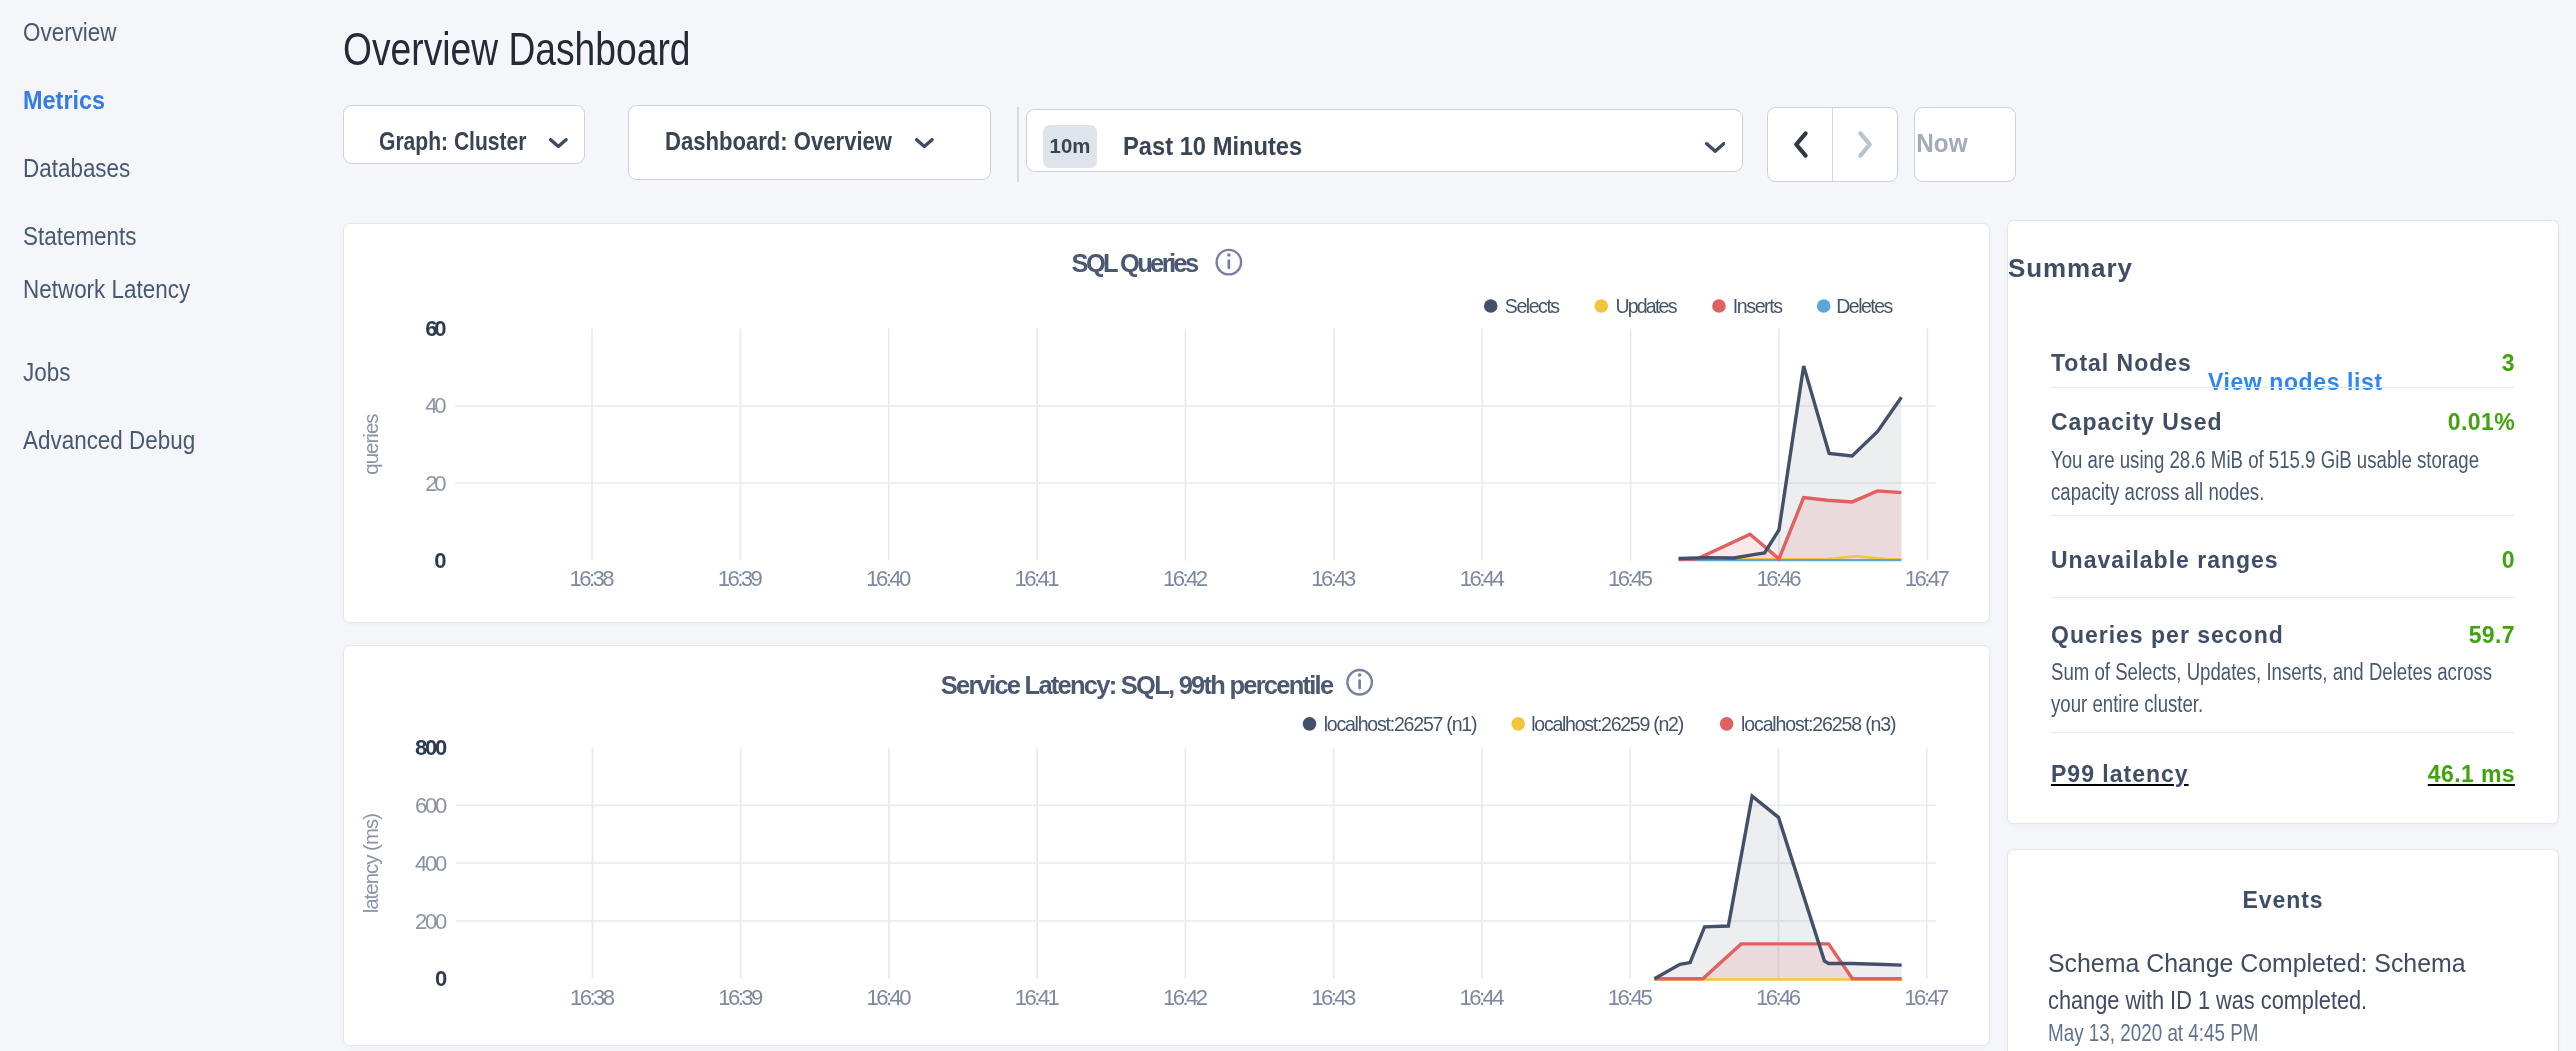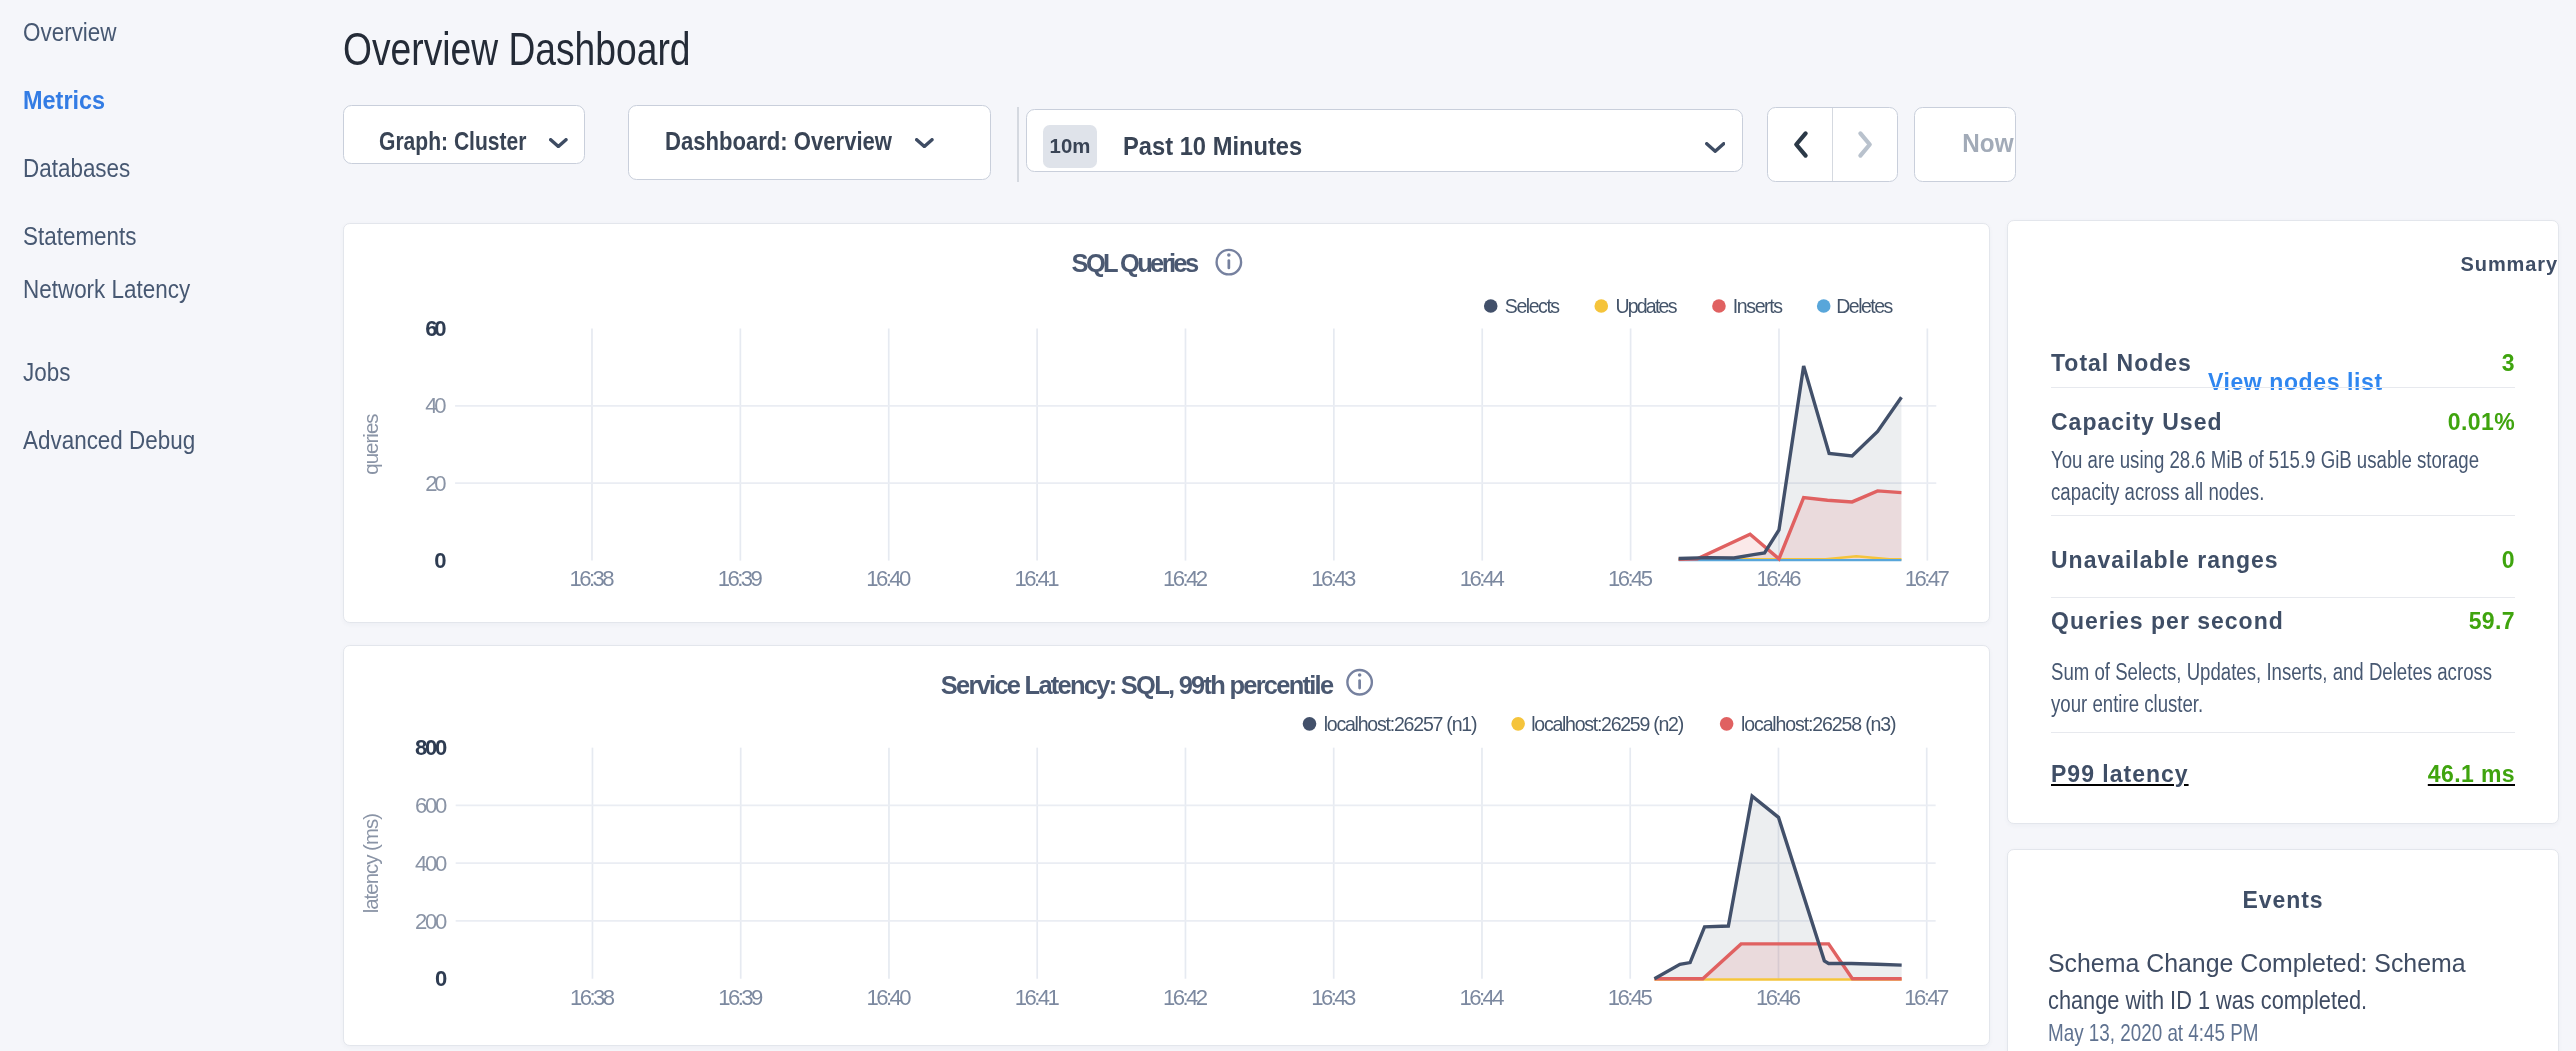--- a/index.html
+++ b/index.html
@@ -55,21 +55,21 @@
     <svg width="17" height="29" viewBox="0 0 20 34">
         <path d="M16 4 L5 17 L16 30" fill="none" stroke="#2b3947" stroke-width="5" stroke-linecap="round" stroke-linejoin="round"></path>
       </svg>
   </div>
   <div style="flex:1; height:100%; display:flex; align-items:center; justify-content:center;">
     <svg width="17" height="29" viewBox="0 0 20 34">
         <path d="M4 4 L15 17 L4 30" fill="none" stroke="#b9c2cd" stroke-width="5" stroke-linecap="round" stroke-linejoin="round"></path>
       </svg>
   </div>
 </div>
-<div class="btn" style="left:1914px; top:107px; width:102px; height:75px; text-align:right;">
+<div class="btn" style="left:1914px; top:107px; width:102px; height:75px; text-align:left;">
   <span class="sx" style="margin-top:21px; font-size:25.5px; font-weight:700; color:#a2abb8; transform:scaleX(.95); transform-origin:50% 50%;">Now</span>
 </div>
 
 <div class="card" style="left:343px; top:223px; width:1647px; height:400px;">
 <svg style="position:absolute; left:-1.7px; top:-1.7px;" width="1647" height="400" viewBox="0 0 1937 470">
   <text x="858" y="59" font-size="30" font-weight="700" fill="#4a5871" textLength="150">SQL Queries</text>
   <g stroke="#76819f" fill="#76819f">
     <circle cx="1043" cy="47" r="14.4" fill="none" stroke-width="2.8"></circle>
     <circle cx="1043" cy="38.5" r="2.1" stroke="none"></circle>
     <rect x="1041.4" y="43.5" width="3.2" height="12" rx="1.6" stroke="none"></rect>
@@ -185,39 +185,39 @@
         <text x="1166.5" y="425" textLength="53">16:43</text>
         <text x="1341" y="425" textLength="53">16:44</text>
         <text x="1515.5" y="425" textLength="53">16:45</text>
         <text x="1690" y="425" textLength="53">16:46</text>
         <text x="1864.5" y="425" textLength="53">16:47</text>
   </g>
 </svg>
 </div>
 
 <div class="card" style="left:2007px; top:220px; width:552px; height:604px;">
-  <div style="position:absolute; top:32px; width:100%; text-align:right; font-weight:700; font-size:20px; letter-spacing:0.9px; color:#3f4e66;">Summary</div>
+  <div style="position:absolute; top:32px; width:100%; text-align:left; font-weight:700; font-size:26px; letter-spacing:0.9px; color:#3f4e66;">Summary</div>
   <div class="row" style="top:109px;">
     <span class="hdr">Total Nodes</span>
     <span style="margin-left:16px; color:#2f86f0; font-weight:700; font-size:23px; letter-spacing:0.6px;margin-top:39px;">View nodes list</span>
     <span class="val">3</span>
   </div>
   <div class="div" style="top:166px;"></div>
   <div class="row" style="top:188px;">
     <span class="hdr">Capacity Used</span>
       <span class="val">0.01%</span>
   </div>
   <div class="para" style="top:223px;"><span class="sx" style="transform:scaleX(.81)">You are using 28.6 MiB of 515.9 GiB usable storage<br>capacity across all nodes.</span></div>
   <div class="div" style="top:294px;"></div>
   <div class="row" style="top:326px;">
     <span class="hdr">Unavailable ranges</span>
       <span class="val">0</span>
   </div>
   <div class="div" style="top:376px;"></div>
-  <div class="row" style="top:387px;">
+  <div class="row" style="top:401px;">
     <span class="hdr">Queries per second</span>
       <span class="val">59.7</span>
   </div>
   <div class="para" style="top:435px;"><span class="sx" style="transform:scaleX(.81)">Sum of Selects, Updates, Inserts, and Deletes across<br>your entire cluster.</span></div>
   <div class="div" style="top:511px;"></div>
   <div class="row" style="top:540px;text-decoration:underline;">
     <span class="hdr">P99 latency</span>
       <span class="val">46.1 ms</span>
   </div>
 </div>

